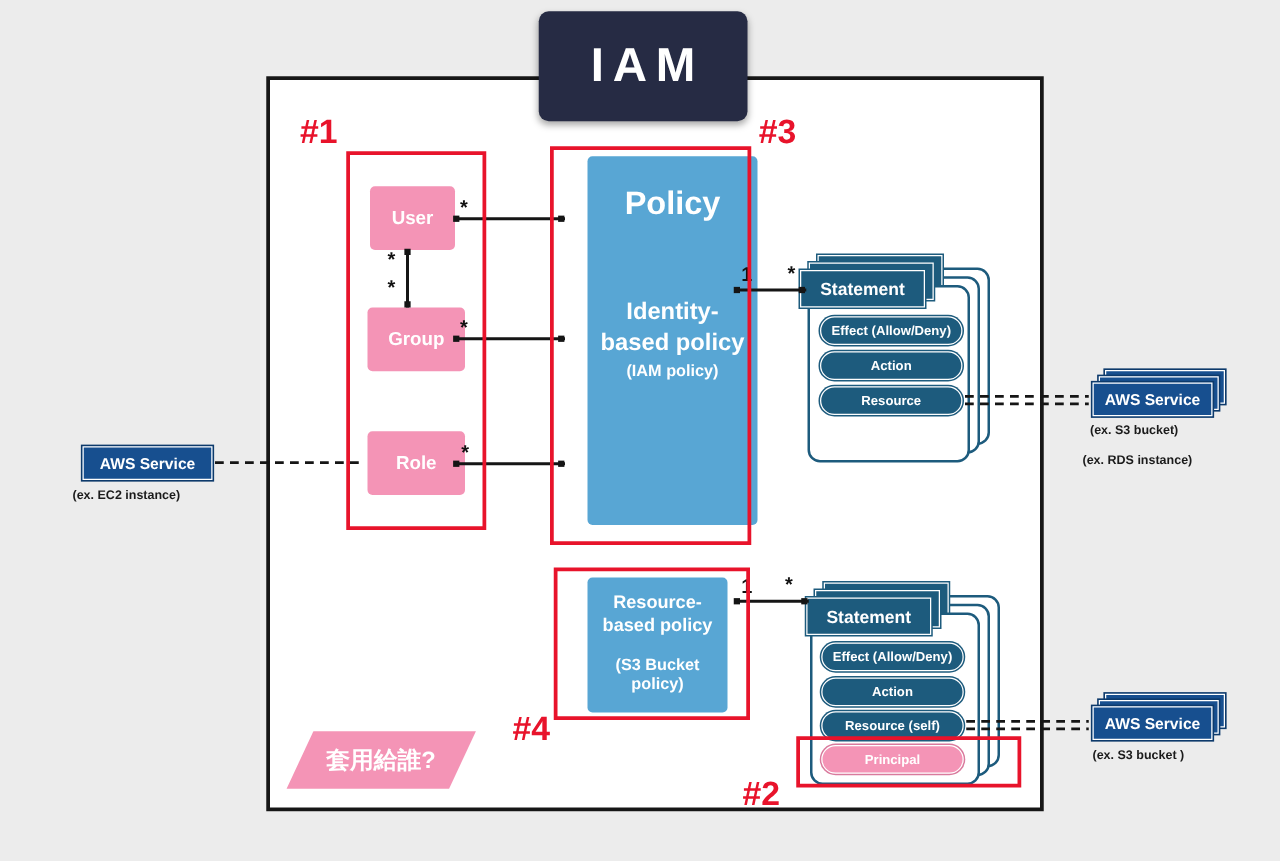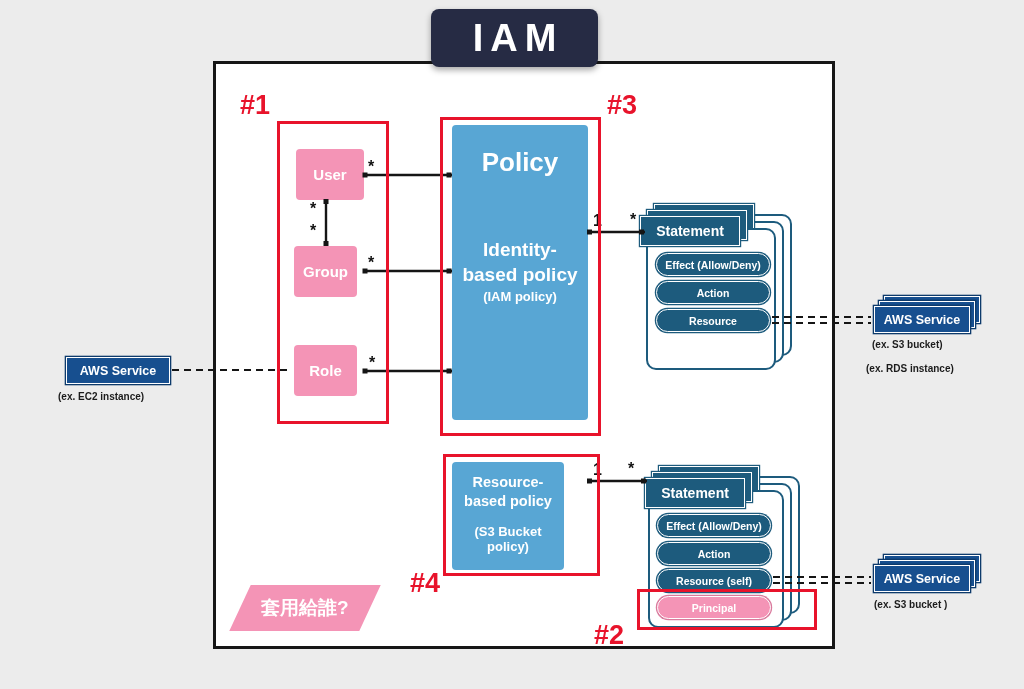--- a/index.html
+++ b/index.html
@@ -1,22 +1,22 @@
 <!DOCTYPE html>
 <html style="--bg: #ececec; --navy: #262b44; --pink: #f494b6; --blue: #58a6d4; --steel: #1d5b7d; --aws-blue: #174f8f; --red: #e8132b; --caption: #1b1b1b;"><head>
 <meta charset="utf-8">
 <style>
   * { margin:0; padding:0; box-sizing:border-box; }
   html,body { background:#ffffff; font-family:"Liberation Sans", sans-serif; }
   .canvas { position:relative; width:1024px; height:689px; background:var(--bg,#ececec); overflow:hidden; }
   .main-frame { position:absolute; left:213px; top:61px; width:622px; height:588px; background:#ffffff; border:3px solid #161616; z-index:1; }
-  .iam-box { position:absolute; left:431px; top:9px; width:167px; height:58px; background:var(--navy,#262b44); border-radius:8px; display:flex; align-items:center; justify-content:center; z-index:35; box-shadow:0 3px 6px rgba(0,0,0,.35); }
+  .iam-box { position:absolute; left:431px; top:9px; width:167px; height:88px; background:var(--navy,#262b44); border-radius:8px; display:flex; align-items:center; justify-content:center; z-index:35; box-shadow:0 3px 6px rgba(0,0,0,.35); }
   .iam-title { color:#fff; font-size:38px; font-weight:800; letter-spacing:7px; padding-left:7px; }
-  .entity { position:absolute; width:63px; height:51px; background:var(--pink,#f494b6); border-radius:4px; color:#fff; font-weight:bold; font-size:15px; display:flex; align-items:center; justify-content:center; z-index:10; }
-  .bluebox { position:absolute; background:var(--blue,#58a6d4); border-radius:4px; color:#fff; z-index:10; }
+  .entity { position:absolute; width:78px; height:51px; background:var(--pink,#f494b6); border-radius:4px; color:#fff; font-weight:bold; font-size:15px; display:flex; align-items:center; justify-content:center; z-index:10; }
+  .bluebox { position:absolute; background:var(--blue,#58a6d4); border-radius:4px; color:#fff; z-index:10;margin-left:18px; }
   .bb-title { position:absolute; left:0; width:100%; text-align:center; font-weight:bold; }
   .stack-card { position:absolute; background:#ffffff; border:2.5px solid var(--steel,#1d5b7d); border-radius:10px; z-index:9; }
   .stack-card.lvl1 { z-index:10; } .stack-card.lvl2 { z-index:11; }
   .stmt-header { position:absolute; width:100px; height:30px; background:var(--steel,#1d5b7d); border:1.5px solid #ffffff; box-shadow:0 0 0 1.2px var(--steel,#1d5b7d); color:#fff; font-weight:bold; font-size:14px; display:flex; align-items:center; justify-content:center; z-index:12; }
   .stmt-header.b1 { z-index:11; } .stmt-header.b2 { z-index:10; }
   .pill { position:absolute; width:114px; height:23px; border-radius:13px; background:var(--steel,#1d5b7d); border:1.5px solid #ffffff; box-shadow:0 0 0 1.2px var(--steel,#1d5b7d); color:#fff; font-weight:bold; font-size:10.5px; display:flex; align-items:center; justify-content:center; z-index:13; }
   .pill.pink { background:var(--pink,#f494b6); box-shadow:0 0 0 1.2px #d97a9d; }
   .aws { position:absolute; width:96px; height:27px; background:var(--aws-blue,#174f8f); border:1.5px solid #ffffff; box-shadow:0 0 0 1.3px #0d3a6b; color:#fff; font-weight:bold; font-size:12.5px; display:flex; align-items:center; justify-content:center; z-index:12; }
   .aws.b1 { z-index:11; } .aws.b2 { z-index:10; }
   .caption { position:absolute; font-weight:bold; font-size:10px; color:var(--caption,#1b1b1b); z-index:12; white-space:nowrap; }

